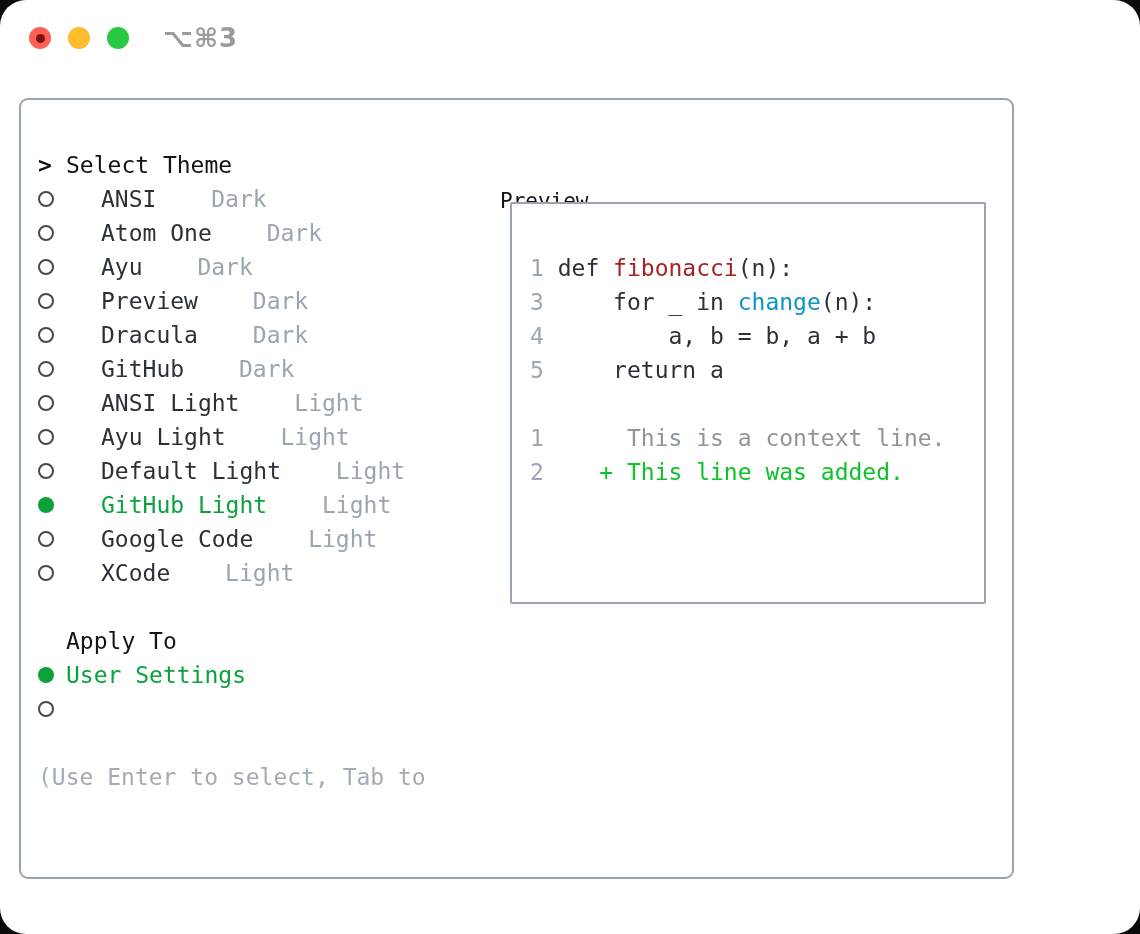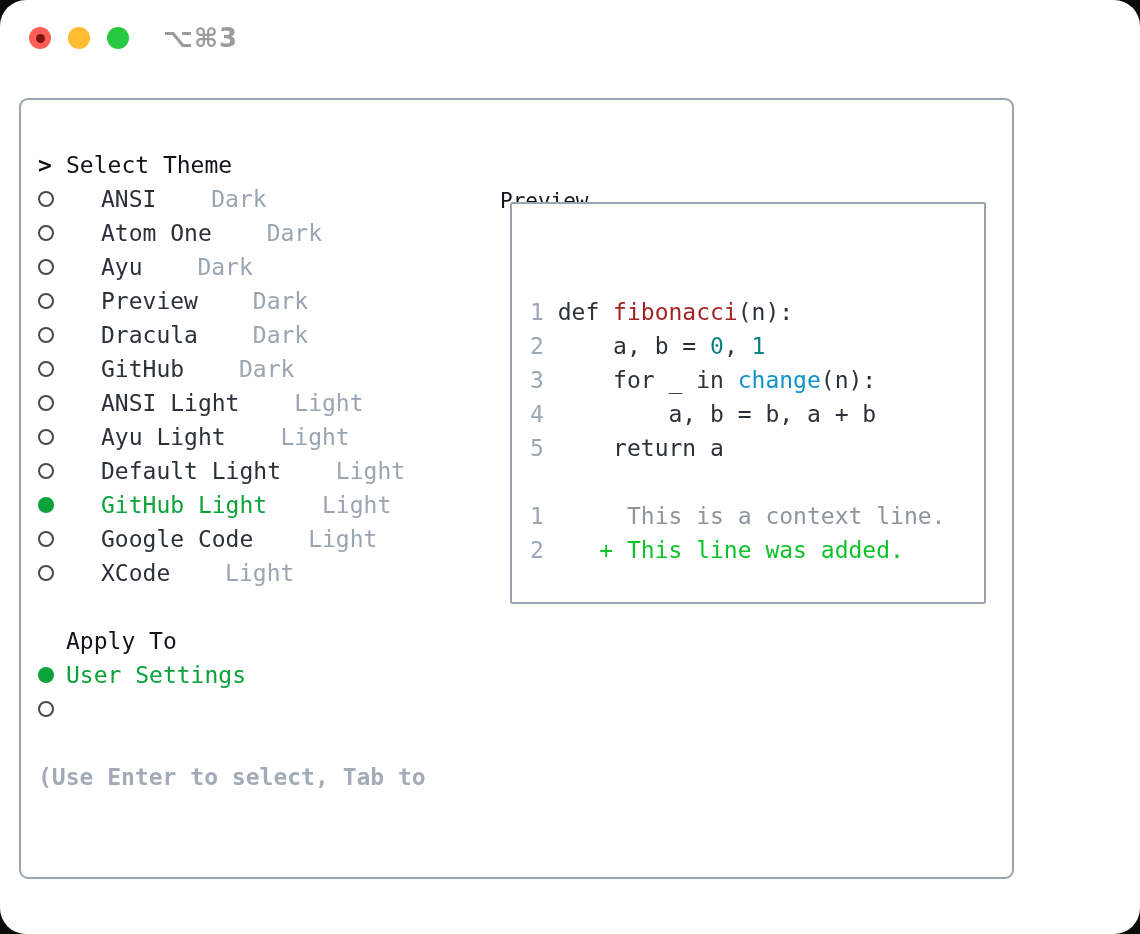--- a/index.html
+++ b/index.html
@@ -64,31 +64,31 @@
   .circle{
     width:12px;height:12px;border:2px solid #434a52;border-radius:50%;
     box-sizing:content-box;display:inline-block;
   }
   .circle.sel{width:16px;height:16px;border:none;background:var(--accent_green);}
   .nm{color:var(--text_dark);margin-left:35px;}
   .nm.green{color:var(--accent_green);}
   .variant{color:var(--muted_gray);margin-left:41px;}
   .opt-label{color:var(--text_dark);}
   .opt-label.green{color:var(--accent_green);}
-  .hint-line{height:34px;line-height:34px;color:var(--hint_gray);white-space:pre;font-weight:bold;}
+  .hint-line{height:34px;line-height:34px;color:var(--hint_gray);white-space:pre;}
   
   .preview-title{
     position:absolute;left:500px;top:148px;height:34px;display:flex;align-items:center;
     font-size:21px;font-weight:normal;color:var(--heading_black);margin-top:36px;
   }
   .preview-box{
     position:absolute;left:510px;top:202px;width:476px;height:402px;
     border:2px solid var(--border_gray);border-radius:2px;box-sizing:border-box;background:#fff;
   }
-  .code{position:absolute;left:530px;top:251px;font-size:23px;margin-top:44px;}
+  .code{position:absolute;left:530px;top:251px;font-size:23px;}
   .cline{height:34px;line-height:34px;white-space:pre;}
   .tok-g{color:var(--gutter_gray);}
   .tok-p{color:var(--text_dark);}
   .tok-fn{color:var(--function_red);}
   .tok-num{color:var(--number_teal);}
   .tok-bi{color:var(--builtin_blue);}
   .tok-ctx{color:var(--context_gray);}
   .tok-del{color:var(--deleted_red);}
   .tok-add{color:var(--added_green);}
 </style>
@@ -145,21 +145,20 @@
 
     <div class="row spacer"></div>
 
     <div class="hint-line">(Use Enter to select, Tab to</div>
   </div>
 
   <div class="preview-title">Preview</div>
   <div class="preview-box"></div>
   <div class="code">
       <div class="cline"><span class="tok-g">1 </span><span class="tok-p">def </span><span class="tok-fn">fibonacci</span><span class="tok-p">(n):</span></div>
-      <div class="cline"><span class="tok-g">2</span><span class="tok-p">     a, b = </span><span class="tok-num">0</span><span class="tok-p">, </span><span class="tok-num">1</span></div>
       <div class="cline"><span class="tok-g">3</span><span class="tok-p">     for _ in </span><span class="tok-bi">change</span><span class="tok-p">(n):</span></div>
       <div class="cline"><span class="tok-g">4</span><span class="tok-p">         a, b = b, a + b</span></div>
       <div class="cline"><span class="tok-g">5</span><span class="tok-p">     return a</span></div>
       <div class="cline"></div>
       <div class="cline"><span class="tok-g">1</span><span class="tok-ctx">      This is a context line.</span></div>
       <div class="cline"><span class="tok-g">2</span><span class="tok-p">    </span><span class="tok-add">+ This line was added.</span></div>
     </div>
 
 </div>
 

